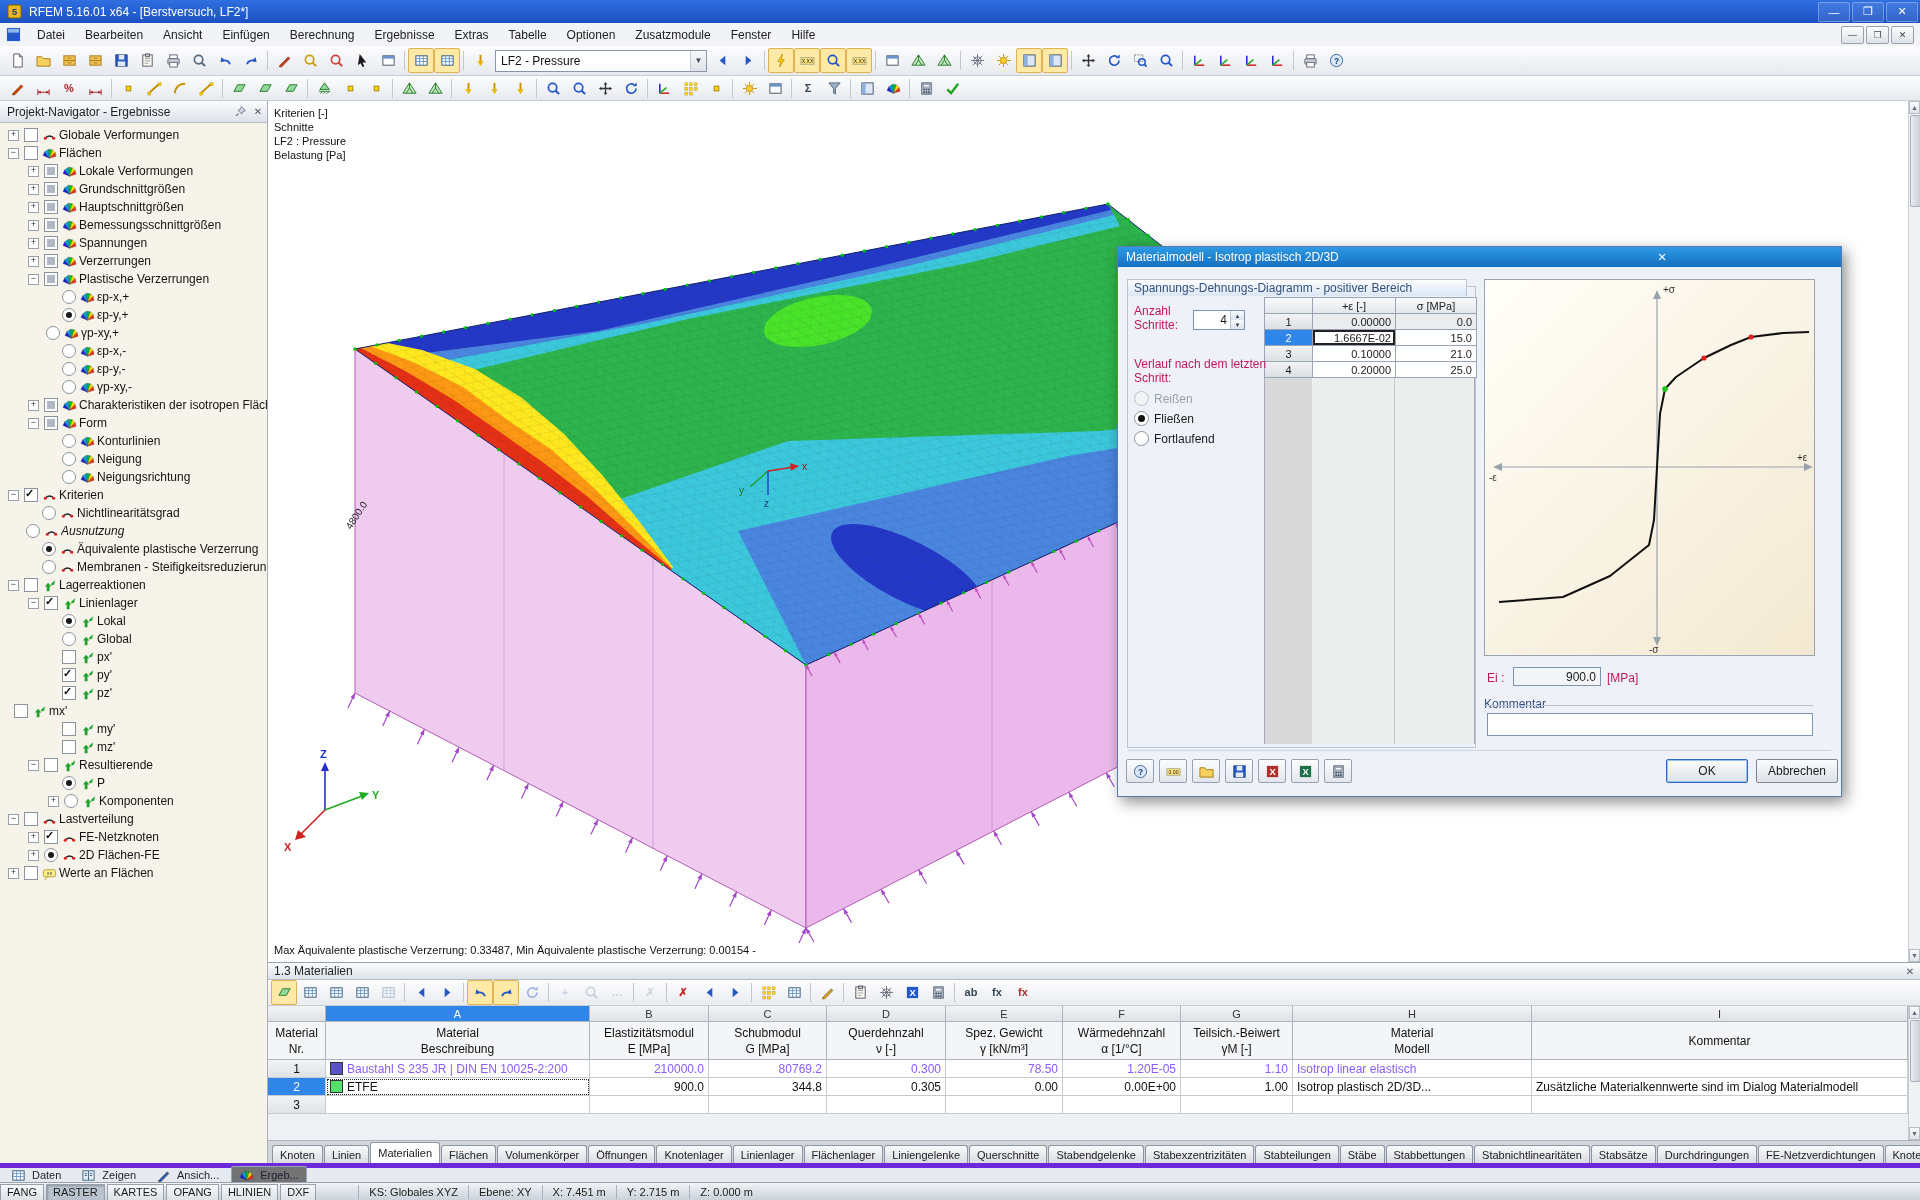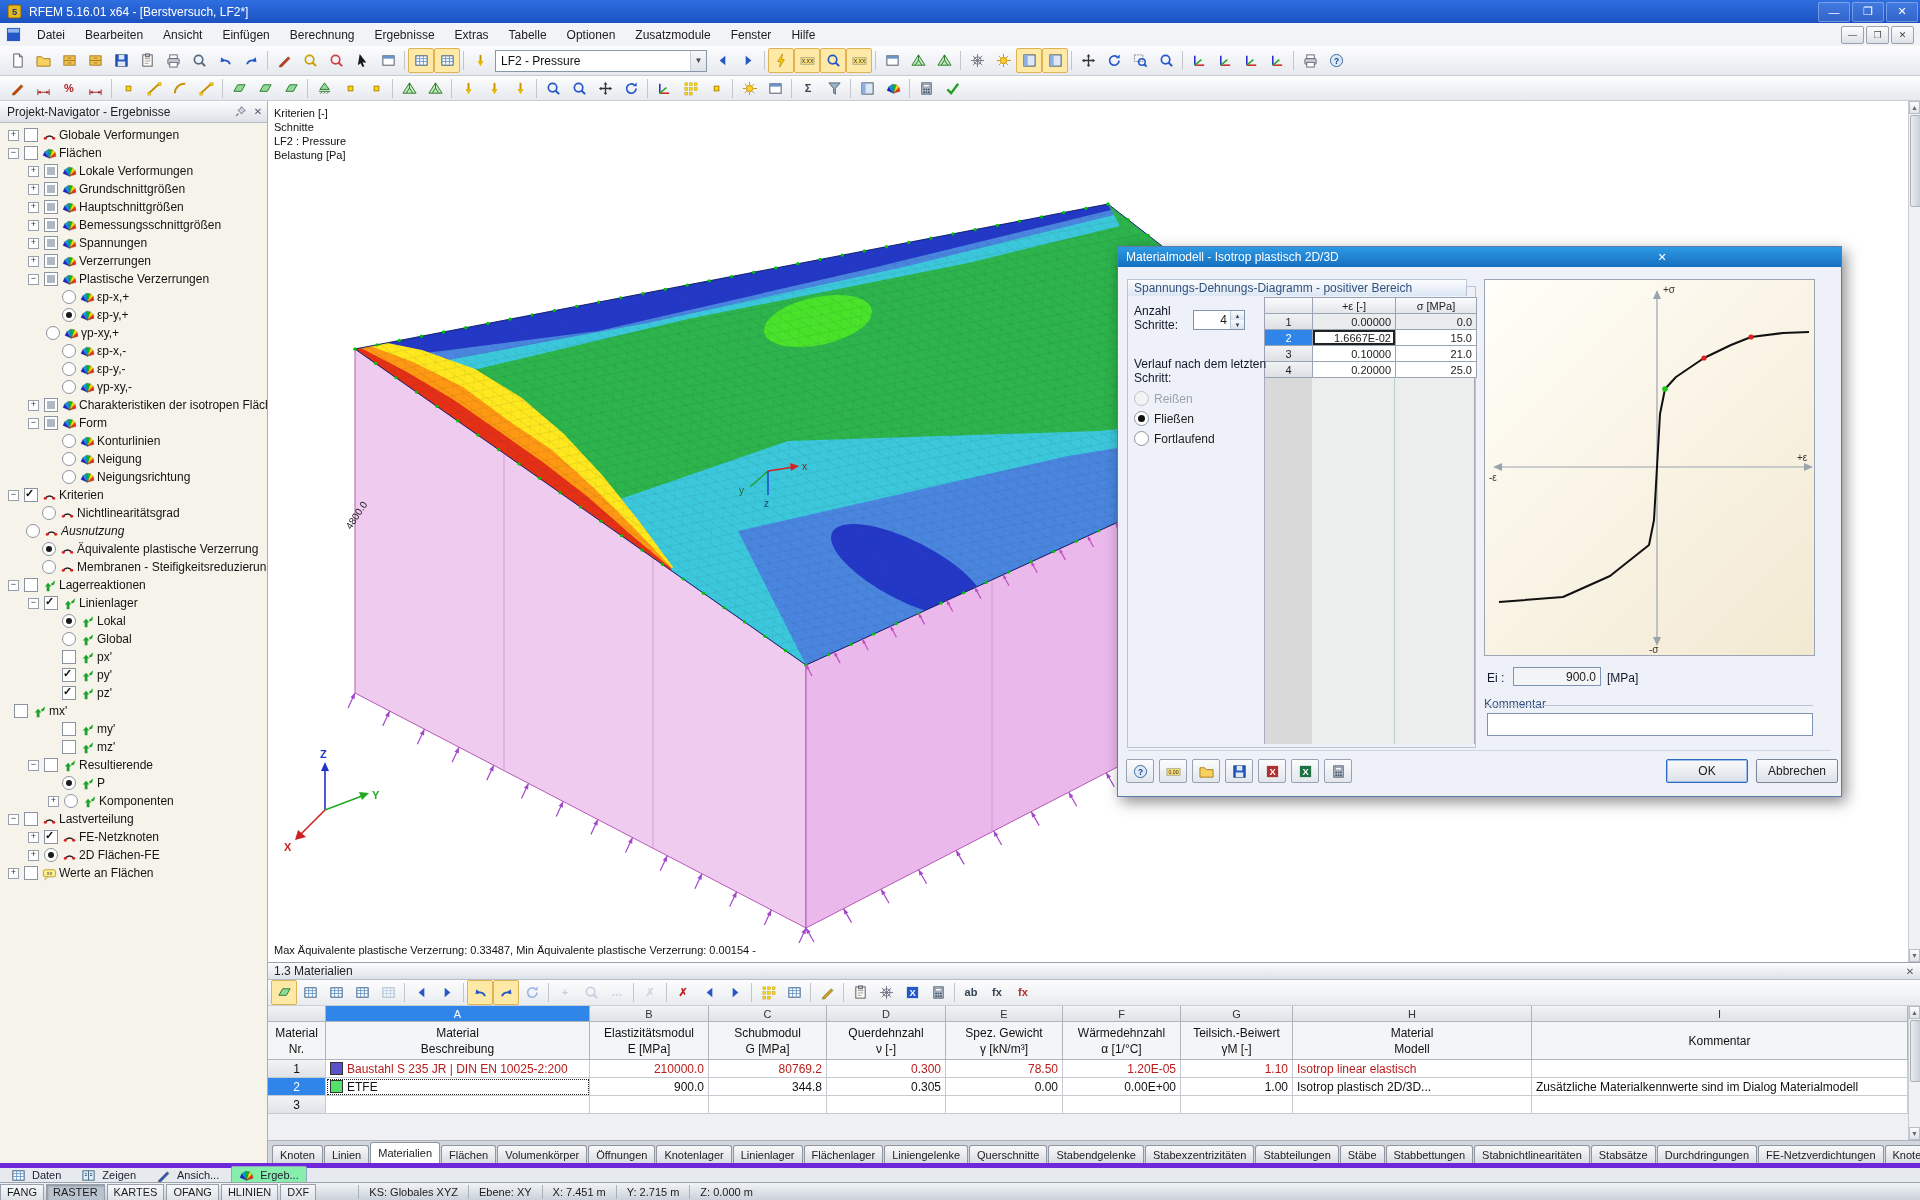--- a/index.html
+++ b/index.html
@@ -62,21 +62,21 @@
   
   #dialog{left:1117px;top:246px;width:723px;height:549px;background:#eef2f8;border:1px solid #5a7bb0;
           box-shadow:4px 5px 14px rgba(0,0,0,.45);font-size:12px;color:#1c1c1c;}
   #dlg-title{position:absolute;left:0;top:0;width:100%;height:20px;background:linear-gradient(#2e9ae4,#156fc0);
              color:#fff;display:flex;align-items:center;font-size:12px;}
   #dlg-title span{padding-left:8px;flex:1;}
   #dlg-close{width:22px;height:16px;margin-right:3px;display:flex;align-items:center;justify-content:center;font-size:11px;}
   .grpbox{position:absolute;border:1px solid #b9c4d4;background:#eef2f8;}
   .grplabel{position:absolute;background:linear-gradient(#fcfdfe,#dbe6f4);border:1px solid #b9c4d4;border-bottom:none;
             font-size:12px;color:#33517c;display:flex;align-items:center;padding-left:6px;box-sizing:border-box;}
-  .dlbl{position:absolute;font-size:12px;color:#0f172a;}
+  .dlbl{position:absolute;font-size:12px;color:#be185d;}
   #dlg-spin{display:flex;background:#fff;border:1px solid #7e95b2;box-sizing:border-box;}
   #dlg-spin .sval{flex:1;text-align:right;padding:2px 3px 0 0;font-size:12px;}
   #dlg-spin .sbtns{width:13px;border-left:1px solid #b9c4d4;display:flex;flex-direction:column;}
   #dlg-spin .sbtns div{flex:1;font-size:6px;color:#345;display:flex;align-items:center;justify-content:center;
                        background:linear-gradient(#f8fafc,#dde3ec);}
   #dlg-table{display:grid;grid-template-columns:47px 82px 80px;background:#9aa4b2;gap:1px;border:1px solid #9aa4b2;}
   .dtc{background:#fff;height:15px;font-size:11px;display:flex;align-items:center;}
   .dtc.hd{background:linear-gradient(#fafbfc,#e3e6ea);justify-content:center;color:#222;}
   .dtc.rh{background:linear-gradient(#f2f3f5,#dcdfe4);justify-content:center;}
   .dtc.rh.sel{background:#2f86e8;color:#fff;}
@@ -110,36 +110,36 @@
   #mat-head{left:268px;top:1022px;display:grid;grid-template-columns:58px 264px 119px 118px 119px 117px 118px 112px 239px 376px;height:38px;}
   .mhc{border-right:1px solid #aeb4bd;border-bottom:1px solid #aeb4bd;background:#f4f5f7;font-size:12px;color:#111;
        display:flex;flex-direction:column;align-items:center;justify-content:center;line-height:16px;}
   #mat-rows{left:268px;top:1060px;width:1640px;}
   .mrow{display:grid;grid-template-columns:58px 264px 119px 118px 119px 117px 118px 112px 239px 376px;height:18px;}
   .mc{border-right:1px solid #c6cbd2;border-bottom:1px solid #c6cbd2;background:#fff;font-size:12px;color:#111;
       display:flex;align-items:center;padding:0 4px;overflow:hidden;white-space:nowrap;box-sizing:border-box;}
   .mc.rh{background:linear-gradient(#f2f3f5,#dfe2e7);justify-content:center;padding:0;}
   .mc.rh.sel{background:#2f86e8;color:#fff;}
   .mc.num{justify-content:flex-end;}
-  .mrow.blue .mc:not(.rh){color:#b91c1c;}
+  .mrow.blue .mc:not(.rh){color:#8b5cf6;}
   .mc.selcell{outline:1px dotted #222;outline-offset:-2px;}
   .swatch{width:11px;height:11px;border:1px solid #333;margin-right:4px;flex:none;}
   #mat-empty{left:268px;top:1114px;width:1640px;height:26px;background:#eef0f3;border-bottom:1px solid #c9cdd4;}
   #tp-tabs{left:268px;top:1140px;width:1652px;height:23px;background:#d2d7dd;display:flex;align-items:flex-end;
            padding-left:4px;box-sizing:border-box;border-top:1px solid #aeb4bd;}
   .ttab{height:17px;padding:0 7px;margin-right:1px;font-size:11px;color:#222;display:flex;align-items:center;
         background:linear-gradient(#fafafb,#d9dce1);border:1px solid #8d96a1;border-bottom:none;border-radius:3px 3px 0 0;flex:none;}
   .ttab.active{background:#fff;height:20px;}
   #tp-scroll{left:1908px;top:1006px;width:12px;height:134px;background:#f0f1f3;border-left:1px solid #c9cdd4;}
   
   #panelbar{left:0;top:1163px;width:1920px;height:19px;background:#e6e9ed;border-top:5px solid #6d28d9;
             display:flex;align-items:center;padding-left:3px;box-sizing:border-box;}
   .pbtn{height:17px;display:flex;align-items:center;font-size:11px;color:#223;padding:0 7px;margin-right:4px;border:1px solid transparent;border-radius:2px;}
   .pbtn .tico{margin-right:4px;}
-  .pbtn.active{background:#86efac;border-color:#93a7c4;text-align:right;}
+  .pbtn.active{background:#737373;border-color:#93a7c4;text-align:right;}
   #statusbar{left:0;top:1182px;width:1920px;height:18px;background:linear-gradient(#f0f3f6,#c9d0d9);
              border-top:1px solid #9aa2ad;display:flex;align-items:center;font-size:11px;color:#1c1c1c;}
   #sb-left{padding-left:6px;width:880px;}
   .sbtog{height:15px;padding:0 6px;margin-right:2px;display:flex;align-items:center;border:1px solid #98a0ac;
          background:linear-gradient(#f6f8fa,#dde2e8);font-size:11px;}
   .sbtog.pressed{background:#b9c3cf;box-shadow:inset 1px 1px 2px rgba(0,0,0,.25);}
   .sbfield{padding:0 10px;border-left:1px solid #aab2bc;height:14px;display:flex;align-items:center;white-space:nowrap;}
   svg text{font-family:"Liberation Sans",sans-serif;}
 </style>
 </head>

